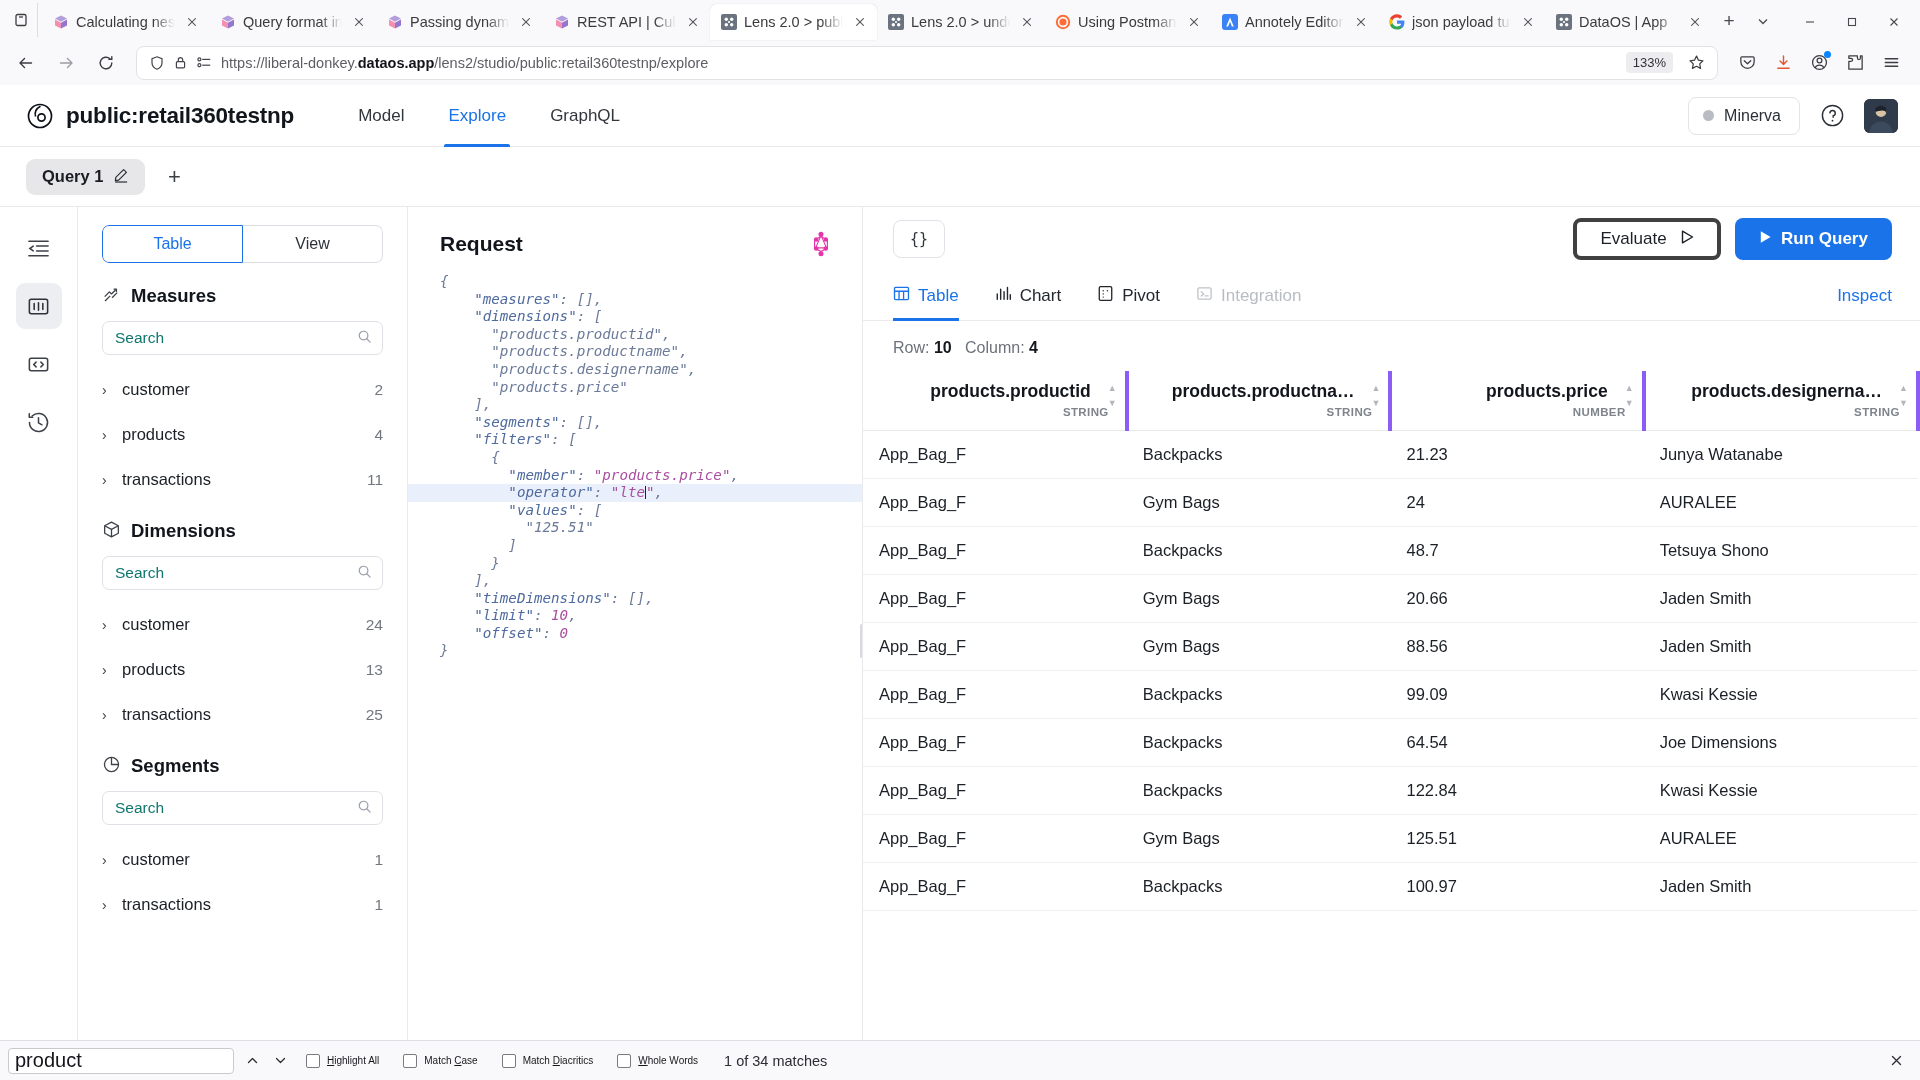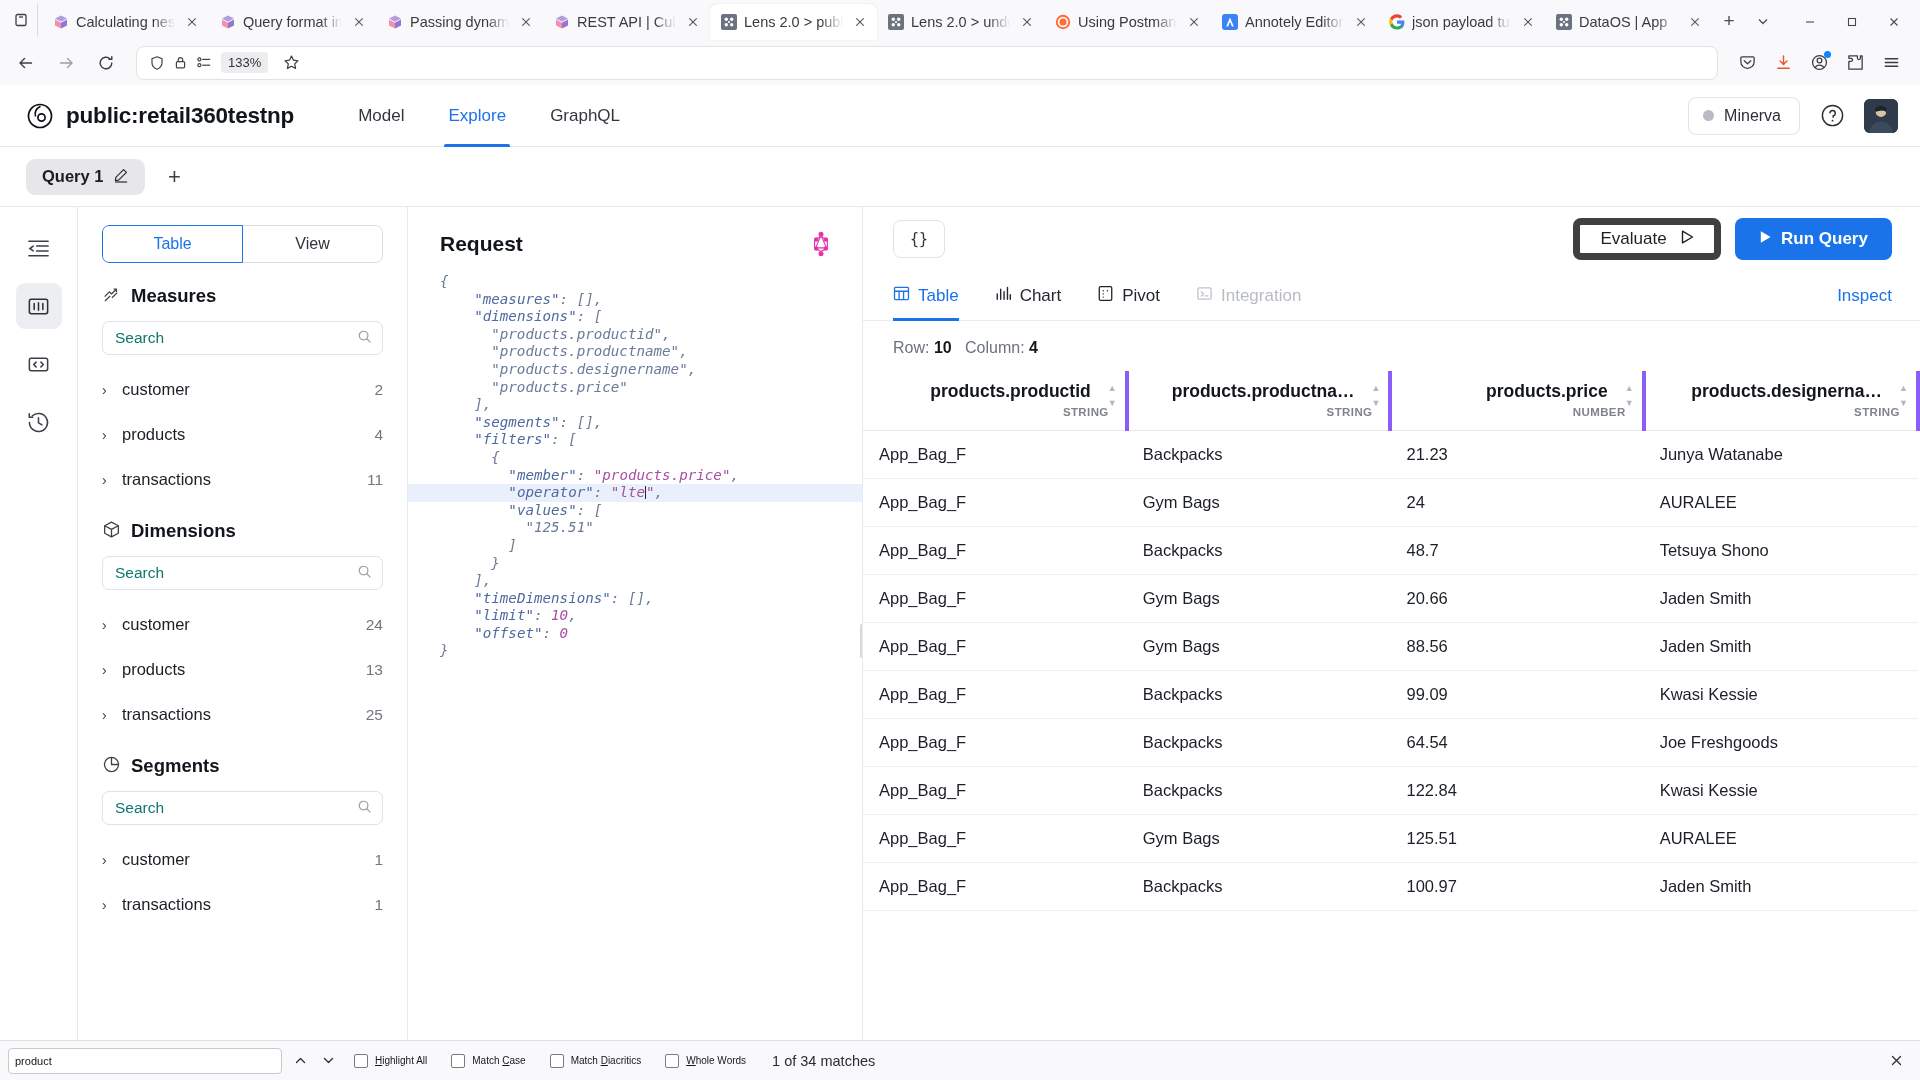--- a/index.html
+++ b/index.html
@@ -234,21 +234,21 @@
     display:flex; align-items:center; padding: 0 28px 0 30px; gap: 14px;
   }
   .json-btn {
     width: 52px; height: 38px; border:1px solid #e0e2e7; border-radius: 8px;
     display:flex; align-items:center; justify-content:center;
     font-family:"DejaVu Sans Mono", monospace; font-size: 15px; color:#2e323a;
   }
   .btn-evaluate {
     margin-left:auto;
     height: 42px; min-width: 148px;
-    border: 7px solid #404040; border-radius: 8px;
+    border: 4px solid #404040; border-radius: 8px;
     display:flex; align-items:center; justify-content:center; gap: 14px;
     font-size: 17px; color:#1c2026; padding: 0 20px;
   }
   .btn-run {
     height: 42px; border-radius: 8px; background: #1a73e8;
     color:#fff; font-size: 17px; font-weight: 700;
     display:flex; align-items:center; gap: 9px;
     padding: 0 24px;
   }
   .result-tabs {
@@ -303,24 +303,24 @@
   }
 
   
   .findbar {
     height: 40px; flex: 0 0 40px;
     border-top: 1px solid #dfdfe3;
     background:#f9f9fb;
     display:flex; align-items:center; gap: 0; padding: 0 10px 0 8px;
   }
   .find-input {
-    width: 274px; height: 26px;
+    width: 226px; height: 26px;
     border: 1px solid #c9c9ce; border-radius: 4px; background:#fff;
     display:flex; align-items:center; padding: 0 6px;
-    font-size: 11px; color:#15141a; margin-right: 4px;
+    font-size: 20px; color:#15141a; margin-right: 4px;
   }
   .find-nav { width: 28px; height: 26px; display:flex;align-items:center;justify-content:center; color:#2f2f33;}
   .find-check {
     display:flex; align-items:center; gap: 7px; padding: 0 12px;
     font-size: 10px; color:#17171b;
   }
   .cbox { width: 14px; height: 14px; border:1px solid #7a7a80; border-radius: 2px; background:#fff;}
   .find-status { font-size: 14.5px; color:#2c2c31; margin-left: 14px;}
   .find-close { margin-left:auto; width: 28px; height:26px; display:flex;align-items:center;justify-content:center; font-size:17px; color:#2f2f33;}
   u { text-decoration: underline; }
@@ -547,20 +547,23 @@
       <svg width="15" height="15" viewBox="0 0 15 15" fill="none" stroke="#42424a" stroke-width="1.2">
           <rect x="3.4" y="6.6" width="8.2" height="6.3" rx="1.1"></rect>
           <path d="M5.3 6.6V4.8a2.2 2.2 0 0 1 4.4 0v1.8"></path>
         </svg>
       <svg width="17" height="15" viewBox="0 0 17 15" fill="none" stroke="#42424a" stroke-width="1.2">
           <circle cx="3.4" cy="4.4" r="1.5"></circle>
           <path d="M6.2 4.4h8"></path>
           <circle cx="3.4" cy="10.2" r="1.5"></circle>
           <path d="M6.2 10.2h8"></path>
         </svg>
+      <div class="url-text">
+        <span>https://liberal-donkey.</span><b>dataos.app</b><span>/lens2/studio/public:retail360testnp/explore</span>
+      </div>
       <div class="zoom-badge">133%</div>
       <div class="star">
         <svg width="17" height="17" viewBox="0 0 18 18" fill="none" stroke="#3d3d41" stroke-width="1.3" stroke-linejoin="round">
             <path d="M9 2.2 11.1 6.6 15.8 7.2 12.4 10.5 13.3 15.2 9 13 4.7 15.2 5.6 10.5 2.2 7.2 6.9 6.6z"></path>
           </svg>
       </div>
     </div>
 
     <div class="nav-right">
       <div class="navicon">
@@ -952,21 +955,21 @@
               <tr>
                 <td>App_Bag_F</td>
                 <td>Backpacks</td>
                 <td>99.09</td>
                 <td>Kwasi Kessie</td>
               </tr>
               <tr>
                 <td>App_Bag_F</td>
                 <td>Backpacks</td>
                 <td>64.54</td>
-                <td>Joe Freshgoods</td>
+                <td>Joe Dimensions</td>
               </tr>
               <tr>
                 <td>App_Bag_F</td>
                 <td>Backpacks</td>
                 <td>122.84</td>
                 <td>Kwasi Kessie</td>
               </tr>
               <tr>
                 <td>App_Bag_F</td>
                 <td>Gym Bags</td>

